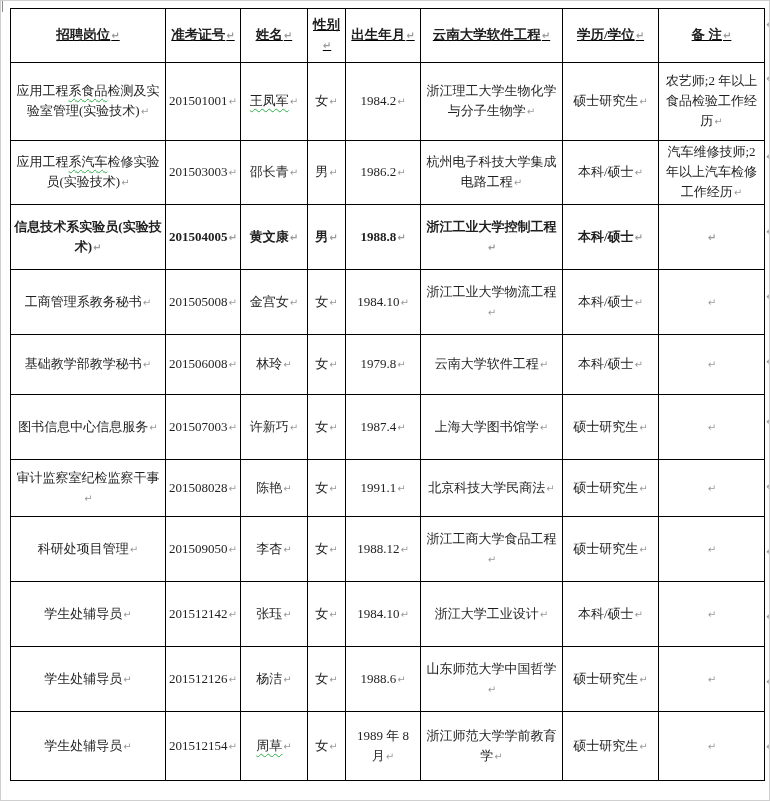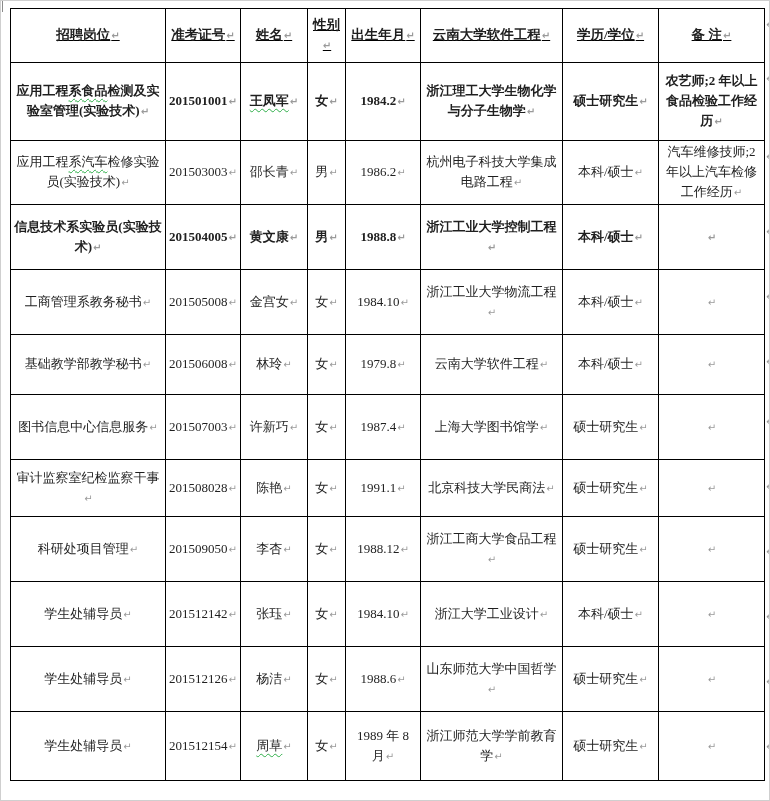--- a/index.html
+++ b/index.html
@@ -80,21 +80,21 @@
           <td><span>准考证号</span><span class="pmark">↵</span></td>
           <td><span>姓名</span><span class="pmark">↵</span></td>
           <td><span>性别</span><span class="pmark">↵</span></td>
           <td><span>出生年月</span><span class="pmark">↵</span></td>
           <td><span>云南大学软件工程</span><span class="pmark">↵</span></td>
           <td><span>学历/学位</span><span class="pmark">↵</span></td>
           <td><span>备 注</span><span class="pmark">↵</span></td>
         </tr>
     </thead>
     <tbody>
-        <tr style="height: 78px; font-weight: bold;">
+        <tr style="height: 78px;">
           <td><span>应用工程</span><span class="wavy">系食品</span><span>检测及实验室管理(实验技术)</span><span class="pmark">↵</span></td>
           <td><span>201501001</span><span class="pmark">↵</span></td>
           <td><span class="wavy">王凤军</span><span class="pmark">↵</span></td>
           <td><span>女</span><span class="pmark">↵</span></td>
           <td><span>1984.2</span><span class="pmark">↵</span></td>
           <td><span>浙江理工大学生物化学与分子生物学</span><span class="pmark">↵</span></td>
           <td><span>硕士研究生</span><span class="pmark">↵</span></td>
           <td><span>农艺师;2 年以上食品检验工作经历</span><span class="pmark">↵</span></td>
         </tr>
         <tr style="height: 60px;">

